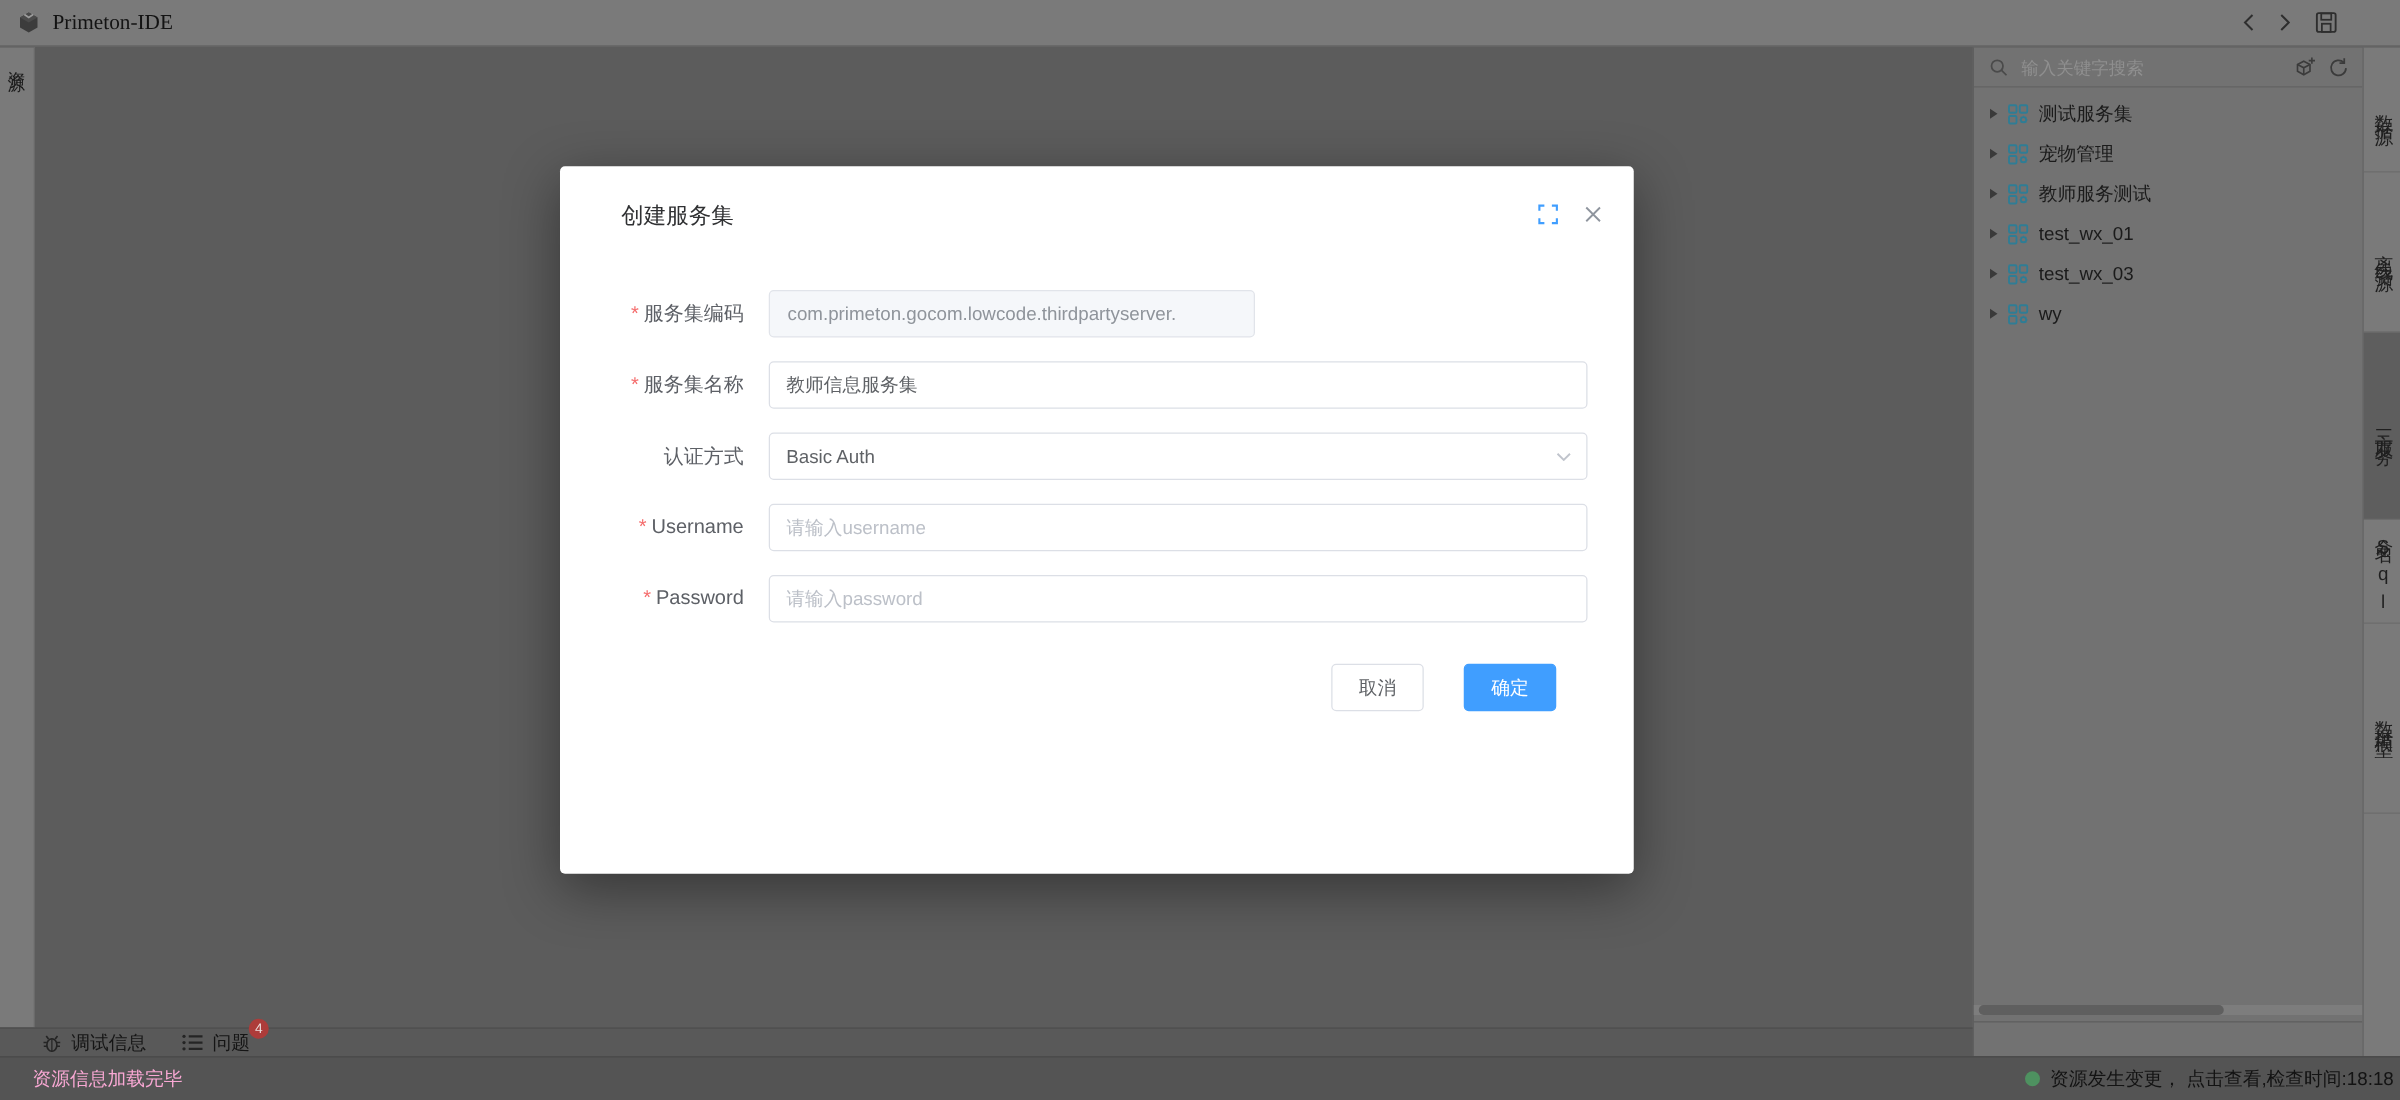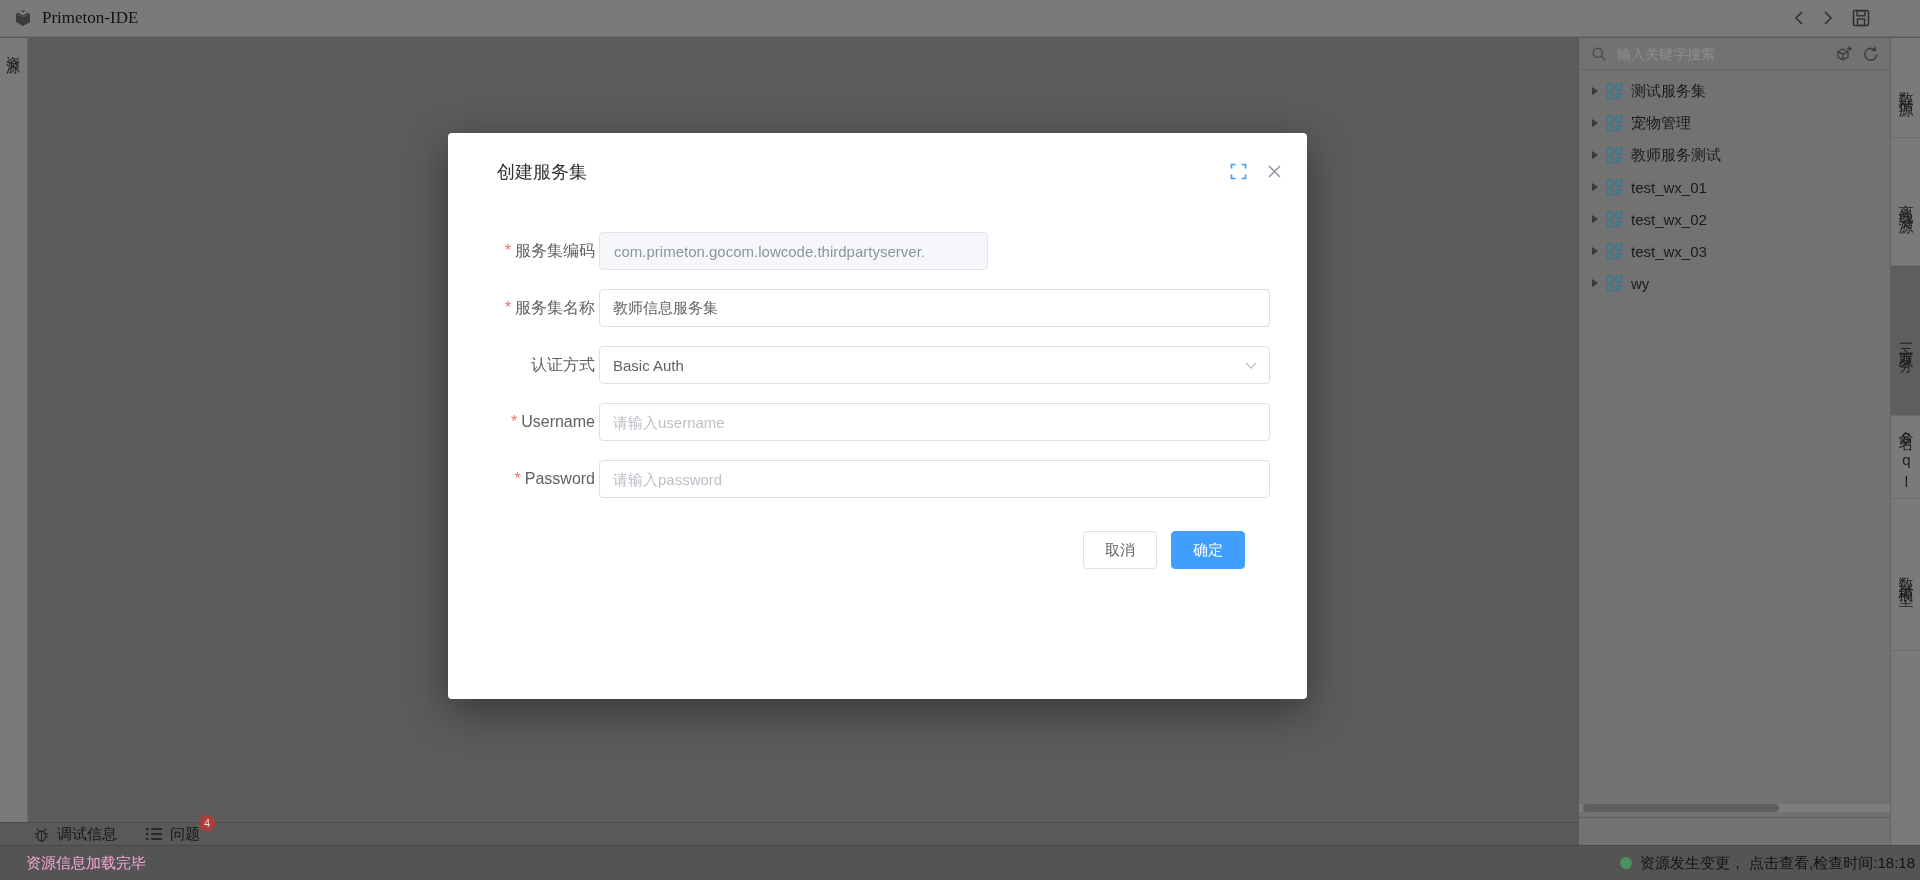--- a/index.html
+++ b/index.html
@@ -72,32 +72,32 @@
   
   .modal{position:absolute;left:448px;top:133px;width:859px;height:566px;background:#ffffff;
          border-radius:4px;box-shadow:0 12px 44px rgba(0,0,0,.42);}
   .modal-header{display:flex;justify-content:space-between;align-items:flex-start;
                 padding:27px 25px 0 49px;}
   .modal-title{font-size:18px;color:#303133;line-height:25px;}
   .modal-header-icons{display:flex;align-items:center;gap:20px;margin-top:3px;}
   .modal-header-icons svg{display:block;cursor:pointer;}
   .modal-body{padding:47px 37px 0 37px;}
   .form-row{display:flex;align-items:center;margin-bottom:19px;}
-  .f-label{width:110px;flex:none;text-align:right;margin-right:4px;font-size:16px;color:#5d6066;
+  .f-label{width:110px;flex:none;text-align:right;margin-right:20px;font-size:16px;color:#5d6066;
            white-space:nowrap;}
   .req{color:#f56c6c;margin-right:4px;}
   .control{flex:1;display:flex;gap:6px;position:relative;}
   .el-input{height:38px;width:100%;border:1px solid #dcdfe6;border-radius:4px;padding:0 13px;
             font-size:15px;color:#5f6266;font-family:inherit;outline:none;background:#fff;}
   .el-input::placeholder{color:#bcc0c8;}
   .prefix-box{flex:none;width:389px;height:38px;background:#f5f7fa;border:1px solid #e1e4ea;
               border-radius:4px;display:flex;align-items:center;padding:0 14px;font-size:15px;
               color:#8f949b;white-space:nowrap;overflow:hidden;}
   .sel-chevron{position:absolute;right:13px;top:16px;pointer-events:none;}
-  .modal-footer{display:flex;justify-content:flex-end;gap:14px;padding:14px 25px 0 0;}
+  .modal-footer{display:flex;justify-content:flex-end;gap:32px;padding:14px 25px 0 0;}
   .btn{height:38px;border-radius:4px;font-size:15px;padding:0 21px;display:flex;align-items:center;
        cursor:pointer;font-family:inherit;}
   .btn-cancel{background:#fff;border:1px solid #dcdfe6;color:#5f6266;}
   .btn-ok{background:#409eff;border:1px solid #409eff;color:#ffffff;}
 </style>
 </head>
 <body>
 
 <div class="screen">
 
@@ -198,31 +198,20 @@
       </div>
       <div class="tree-row">
         <span class="caret"></span>
         <svg width="17" height="17" viewBox="0 0 17 17">
             <rect x="1.2" y="1.2" width="6" height="6" rx="1" fill="none" stroke="#2f7d95" stroke-width="1.5"></rect>
             <rect x="9.8" y="1.2" width="6" height="6" rx="1" fill="none" stroke="#2f7d95" stroke-width="1.5"></rect>
             <rect x="1.2" y="9.8" width="6" height="6" rx="1" fill="none" stroke="#2f7d95" stroke-width="1.5"></rect>
             <circle cx="12.8" cy="12.8" r="2.1" fill="none" stroke="#2f7d95" stroke-width="1.4"></circle>
             <path d="M12.8 9.6v1.2M12.8 15.2v-1.2M9.6 12.8h1.2M16 12.8h-1.2M10.6 10.6l.9.9M15 15l-.9-.9M15 10.6l-.9.9M10.6 15l.9-.9" stroke="#2f7d95" stroke-width="1"></path>
           </svg>
-        <span class="tree-label">test_wx_02</span>
-      </div>
-      <div class="tree-row">
-        <span class="caret"></span>
-        <svg width="17" height="17" viewBox="0 0 17 17">
-            <rect x="1.2" y="1.2" width="6" height="6" rx="1" fill="none" stroke="#2f7d95" stroke-width="1.5"></rect>
-            <rect x="9.8" y="1.2" width="6" height="6" rx="1" fill="none" stroke="#2f7d95" stroke-width="1.5"></rect>
-            <rect x="1.2" y="9.8" width="6" height="6" rx="1" fill="none" stroke="#2f7d95" stroke-width="1.5"></rect>
-            <circle cx="12.8" cy="12.8" r="2.1" fill="none" stroke="#2f7d95" stroke-width="1.4"></circle>
-            <path d="M12.8 9.6v1.2M12.8 15.2v-1.2M9.6 12.8h1.2M16 12.8h-1.2M10.6 10.6l.9.9M15 15l-.9-.9M15 10.6l-.9.9M10.6 15l.9-.9" stroke="#2f7d95" stroke-width="1"></path>
-          </svg>
         <span class="tree-label">test_wx_03</span>
       </div>
       <div class="tree-row">
         <span class="caret"></span>
         <svg width="17" height="17" viewBox="0 0 17 17">
             <rect x="1.2" y="1.2" width="6" height="6" rx="1" fill="none" stroke="#2f7d95" stroke-width="1.5"></rect>
             <rect x="9.8" y="1.2" width="6" height="6" rx="1" fill="none" stroke="#2f7d95" stroke-width="1.5"></rect>
             <rect x="1.2" y="9.8" width="6" height="6" rx="1" fill="none" stroke="#2f7d95" stroke-width="1.5"></rect>
             <circle cx="12.8" cy="12.8" r="2.1" fill="none" stroke="#2f7d95" stroke-width="1.4"></circle>
             <path d="M12.8 9.6v1.2M12.8 15.2v-1.2M9.6 12.8h1.2M16 12.8h-1.2M10.6 10.6l.9.9M15 15l-.9-.9M15 10.6l-.9.9M10.6 15l.9-.9" stroke="#2f7d95" stroke-width="1"></path>

